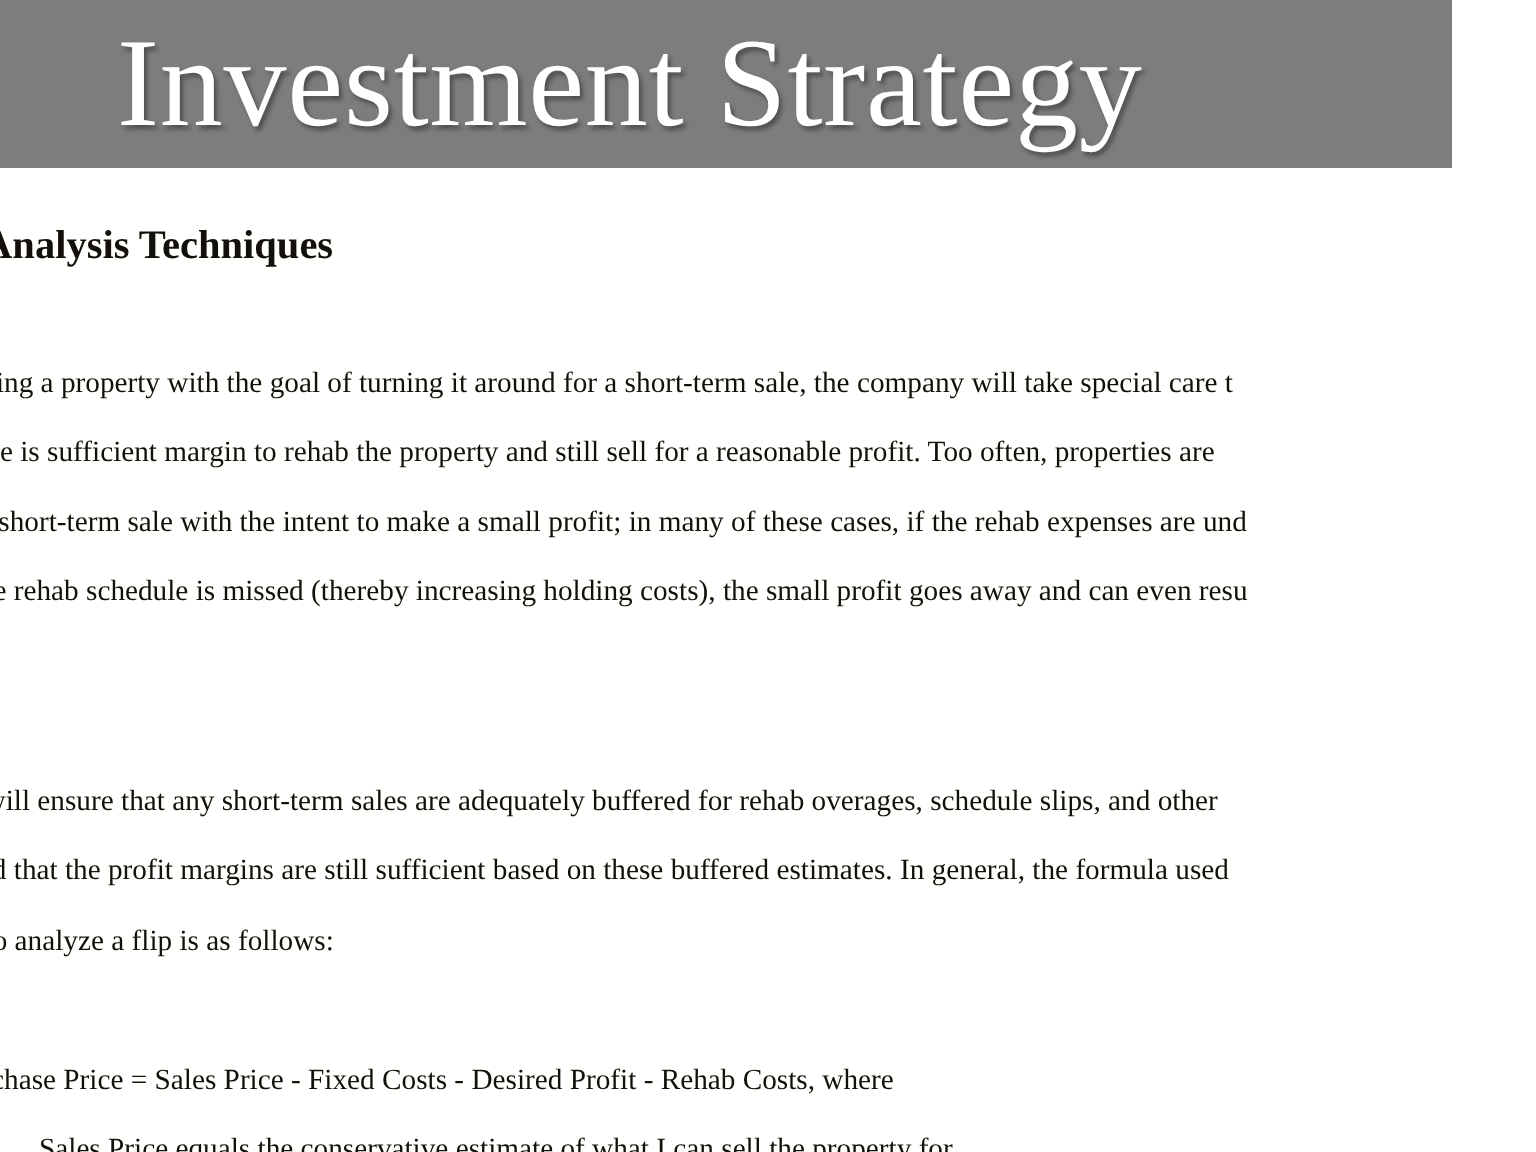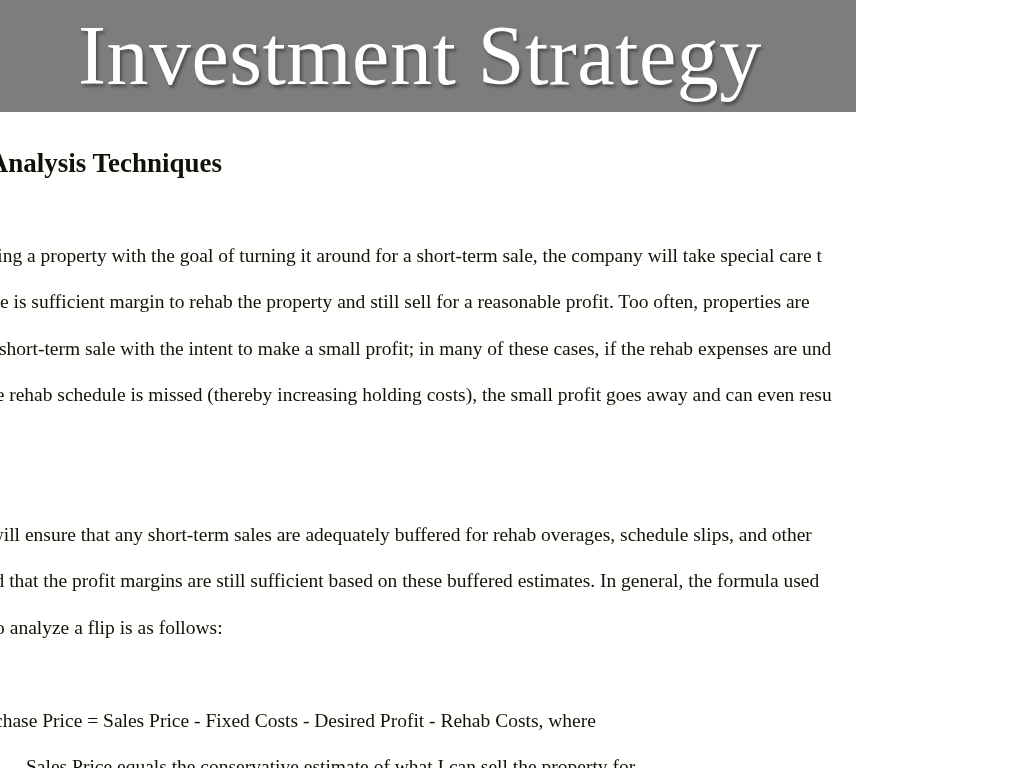--- a/index.html
+++ b/index.html
@@ -20,21 +20,21 @@
     height: 768px;
     overflow: hidden;
     background: #fffffd;
   }
 
   
   #title-banner {
     position: absolute;
     left: 0;
     top: 0;
-    width: 856px;
+    width: 968px;
     height: 112px;
     background: #7d7d7d;
     overflow: hidden;
   }
   #slide-title {
     position: absolute;
     left: 78px;
     top: 6px;
     margin: 0;
     font-family: "Liberation Serif", "DejaVu Serif", serif;

